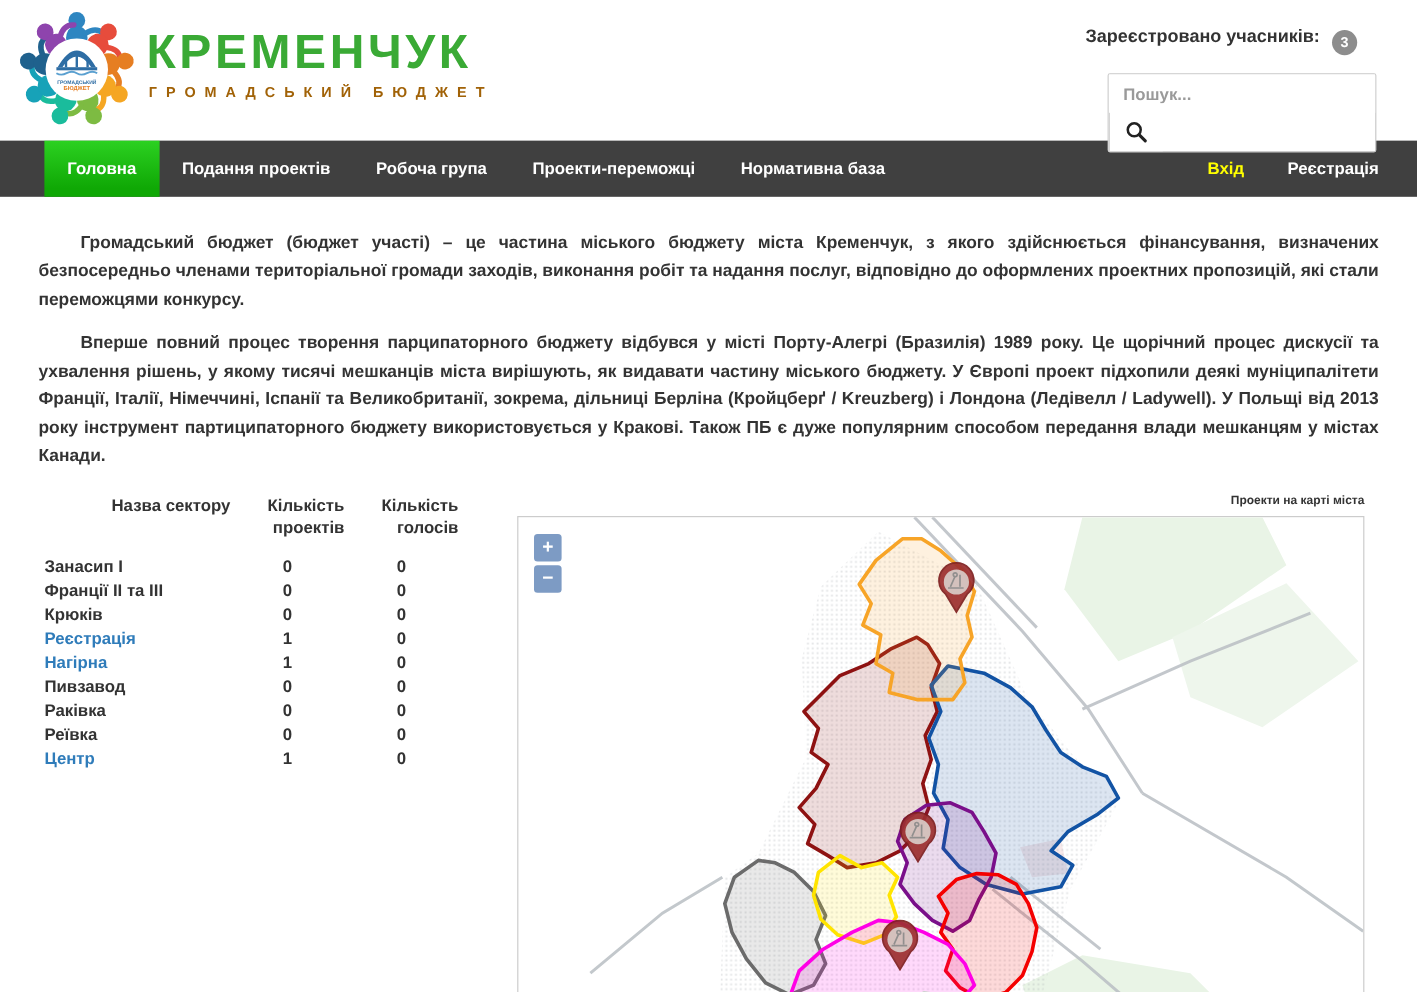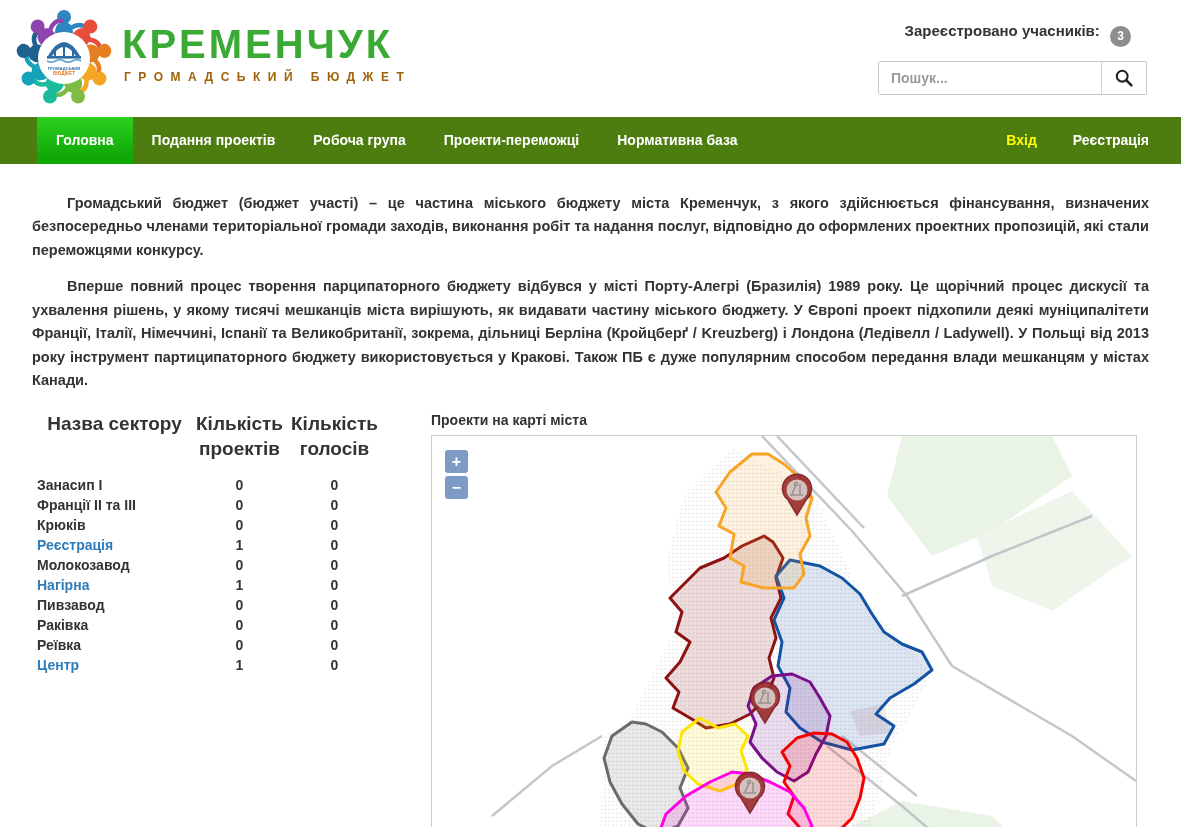--- a/index.html
+++ b/index.html
@@ -12,46 +12,46 @@
   .header { position: relative; height: 117px; background:#fff; }
   .logo-wrap { position:absolute; left:14px; top:6px; width:100px; height:104px; }
   .brand { position:absolute; left:122px; top:24px; }
   .brand-title { font-size:40px; font-weight:bold; color:#3aaa35; letter-spacing:3px; line-height:1; }
   .brand-sub { font-size:12px; font-weight:bold; color:#a16207; letter-spacing:7.5px; margin-top:6px; margin-left:2px; }
   .participants { position:absolute; top:22px; right:50px; font-size:15px; font-weight:bold; color:#333;margin-left:36px; }
   .badge {
     display:inline-block; width:21px; height:21px; border-radius:50%; background:#8d8d8d;
     color:#fff; font-size:12px; text-align:center; line-height:21px; margin-left:6px; vertical-align:-4px;
   }
-  .searchbox { position:absolute; top:61px; right:34px; display:flex; border:1px solid #c9c9c9; border-radius:2px; background:#fff; }
+  .searchbox { position:absolute; top:61px; right:34px; display:flex; border:1px solid #c9c9c9; border-radius:2px; background:#fff;flex-direction:column; }
   .search-input { width:222px; height:32px; border:none; outline:none; padding:0 12px; font-size:14px; font-weight:bold; font-family:"Liberation Sans",sans-serif; color:#444; }
   .search-input::placeholder { color:#9a9a9a; }
   .search-btn { width:45px; height:32px; background:#fff; border:none; border-left:1px solid #d5d5d5; cursor:pointer; display:flex; align-items:center; justify-content:center; }
   
-  .nav { height:47px; background:#4d7c0f; display:flex; align-items:stretch; padding-left:37px; }
+  .nav { height:47px; background:#404040; display:flex; align-items:stretch; padding-left:37px; }
   .nav-item { color:#fff; font-size:14px; font-weight:bold; line-height:47px; padding:0 19px; text-decoration:none; cursor:pointer; }
   .nav-item.active { background:linear-gradient(180deg,#2cd121 0%, #0fa805 85%); }
   .nav-spacer { flex:1; }
   .nav-login { color:#ffff00; font-size:14px; font-weight:bold; line-height:47px; padding:0 18px; text-decoration:none; cursor:pointer; }
   .nav-register { color:#fff; font-size:14px; font-weight:bold; line-height:47px; padding:0 18px; margin-right:14px; text-decoration:none; cursor:pointer;text-align:center; }
   
   .intro { padding: 28px 32px 0 32px; }
   .intro p { font-size:14.5px; font-weight:bold; color:#333; line-height:1.62; text-align:justify; text-indent:35px; margin-bottom:13px; }
   
   .columns { display:flex; justify-content:space-between; padding: 6px 44px 0 37px; }
   .sector-table { width:345px; }
   table { border-collapse:collapse; width:100%; }
-  th { font-size:19px; font-weight:bold; text-align:center; vertical-align:top; padding-bottom:14px; line-height:1.3;margin-top:32px; }
+  th { font-size:14px; font-weight:bold; text-align:right; vertical-align:top; padding-bottom:14px; line-height:1.3;margin-top:32px; }
   th.num, td.num { width:95px; }
   td.num { text-align:center; }
   td { font-size:14px; font-weight:bold; padding:1.5px 0; line-height:17px; }
   td a { color:#2f7cba; text-decoration:none; cursor:pointer; }
   
   .map-col { width:706px; }
-  .map-title { text-align:left; font-size:14px; font-weight:bold; margin-bottom:7px; }
+  .map-title { text-align:right; font-size:10px; font-weight:bold; margin-bottom:7px; }
   .map-frame { position:relative; width:706px; height:453px; border:1px solid #ccc; background:#fff; }
   .map-frame svg.mapsvg { position:absolute; left:0; top:0; }
   .zoomctl { position:absolute; left:13px; top:14px; z-index:5; }
   .zoombtn {
     width:23px; height:23px; background:#7d9bc4; color:#fff; border:none; border-radius:3px;
     font-size:16px; font-weight:bold; line-height:21px; text-align:center; cursor:pointer; display:block; margin-bottom:3px;
     font-family:"Liberation Sans",sans-serif;
   }
 </style>
 </head>
@@ -180,25 +180,20 @@
             <td class="num">0</td>
           </tr>
           <tr>
             <td>Крюків</td>
             <td class="num">0</td>
             <td class="num">0</td>
           </tr>
           <tr>
             <td><a>Реєстрація</a></td>
             <td class="num">1</td>
-            <td class="num">0</td>
-          </tr>
-          <tr>
-            <td>Молокозавод</td>
-            <td class="num">0</td>
             <td class="num">0</td>
           </tr>
           <tr>
             <td><a>Нагірна</a></td>
             <td class="num">1</td>
             <td class="num">0</td>
           </tr>
           <tr>
             <td>Пивзавод</td>
             <td class="num">0</td>

